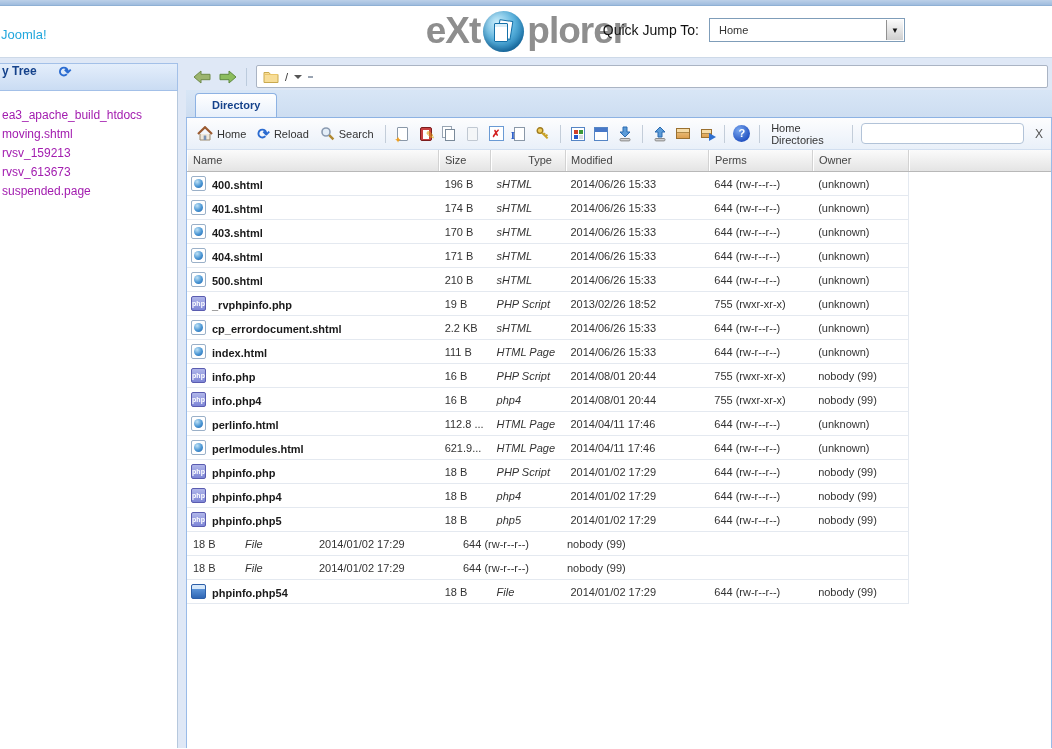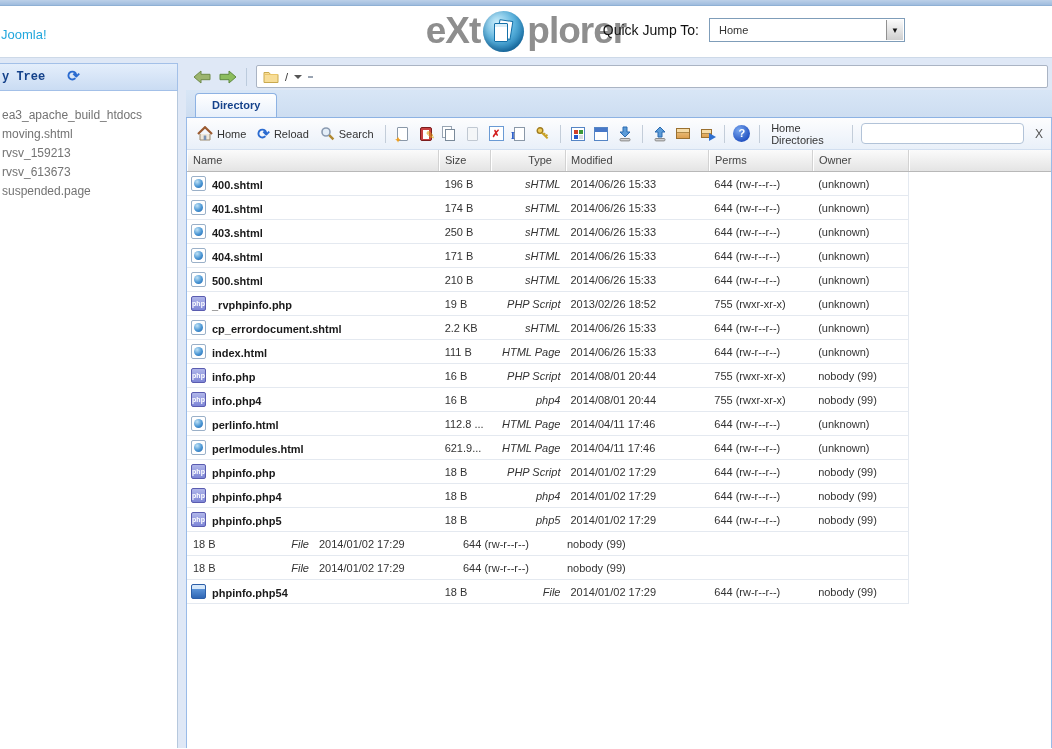--- a/index.html
+++ b/index.html
@@ -24,27 +24,27 @@
   .qj-val { position:absolute; left:9px; top:5px; font-size:11px; color:#333; }
   .qj-btn { position:absolute; right:1px; top:1px; bottom:1px; width:17px;
             background:linear-gradient(#fafafa,#cfcfcf); border-left:1px solid #919191;
             display:flex; align-items:center; justify-content:center; font-size:8px; color:#111; }
 
   
   .app { position:relative; height:691px; background:#dfe8f6; border-top:1px solid #cdd9e8; }
 
   
   .sidebar { position:absolute; left:0; top:5px; bottom:0; width:178px; }
-  .sb-head { height:28px; display:flex; align-items:center; gap:22px; padding-left:2px;
+  .sb-head { height:28px; display:flex; gap:22px; padding-left:2px;
              background:linear-gradient(#e4eefb,#cadcf3); border:1px solid #a3c0e8; border-left:none;
-             color:#15428b; font-weight:bold; font-size:12px;font-family:Liberation Mono, monospace; }
+             color:#15428b; font-weight:bold; font-size:12px; }
   .sb-refresh { color:#2a6bd0; font-size:15px; font-weight:bold; cursor:pointer; line-height:1; }
   .sb-body { position:absolute; top:28px; bottom:0; left:0; right:0; background:#fff;
              border-right:1px solid #b6c8dd; padding-top:15px; }
-  .tree-item { padding-left:2px; height:19px; line-height:18px; font-size:12px; color:#737373;
+  .tree-item { padding-left:2px; height:19px; line-height:18px; font-size:12px; color:#a21caf;
                white-space:nowrap; cursor:pointer; }
 
   
   .main { position:absolute; left:186px; right:0; top:5px; bottom:0; display:flex; flex-direction:column; }
   .nav { height:27px; display:flex; align-items:center; padding:0 4px 0 7px; gap:6px; }
   .nav svg { display:block; cursor:pointer; }
   .nav-sep { width:1px; height:18px; background:#bccbdd; margin:0 3px; }
   .crumb { flex:1; height:23px; background:#fff; border:1px solid #aab4c4; border-radius:2px;
            display:flex; align-items:center; gap:6px; padding:0 6px; }
   .crumb-path { font-size:11px; color:#333; }
@@ -104,21 +104,21 @@
   .ghead { display:flex; height:22px; background:linear-gradient(#fbfbfb,#e4e4e4);
            border-bottom:1px solid #b8b8b8; color:#444; }
   .gh { padding:4px 6px 0 6px; border-right:1px solid #d2d2d2; box-shadow:inset 1px 0 0 #fff; cursor:pointer; }
   .gh.fill { flex:1; border-right:none; }
   .rows { }
   .grow { display:flex; height:24px; width:722px; border-bottom:1px solid #e4e9f0; border-right:1px solid #e4e9f0;
           background:#fff; align-items:center; cursor:pointer; }
   .gc { padding:0 6px; white-space:nowrap; overflow:hidden; }
   .c-name { width:252px; display:flex; align-items:flex-end; gap:6px; padding-left:4px; font-weight:bold; color:#1a1a1a; }
   .c-size { width:52px; color:#333; }
-  .c-type { width:75px; text-align:right; font-style:italic; color:#333; padding-right:5px; }
+  .c-type { width:75px; font-style:italic; color:#333; padding-right:5px; }
   .c-mod  { width:143px; padding-left:5px; color:#333; }
   .c-perm { width:104px; color:#333; }
   .c-own  { width:96px; color:#333; }
   .h-name { width:252px; } .h-size { width:52px; } .h-type { width:75px; text-align:right; padding-right:13px; }
   .h-mod { width:143px; padding-left:5px; } .h-perm { width:104px; } .h-own { width:96px; }
 
   .ficon { flex:none; width:15px; height:15px; border-radius:2px; position:relative; }
   .ficon.html { background:#fff; border:1px solid #9ab0c8; }
   .ficon.html::after { content:""; position:absolute; left:2px; top:2px; width:9px; height:9px; border-radius:50%;
                        background:radial-gradient(circle at 35% 30%, #bfe2f6, #4a96d4 55%, #1b5fa8); }
@@ -334,21 +334,21 @@
             <div class="gc c-mod">2014/06/26 15:33</div>
             <div class="gc c-perm">644 (rw-r--r--)</div>
             <div class="gc c-own">(unknown)</div>
           </div>
 
           <div class="grow">
             <div class="gc c-name">
               <span class="ficon html"></span>
               <span class="name-text">403.shtml</span>
             </div>
-            <div class="gc c-size">250 B</div>
+            <div class="gc c-size">170 B</div>
             <div class="gc c-type">sHTML</div>
             <div class="gc c-mod">2014/06/26 15:33</div>
             <div class="gc c-perm">644 (rw-r--r--)</div>
             <div class="gc c-own">(unknown)</div>
           </div>
 
           <div class="grow">
             <div class="gc c-name">
               <span class="ficon html"></span>
               <span class="name-text">404.shtml</span>

